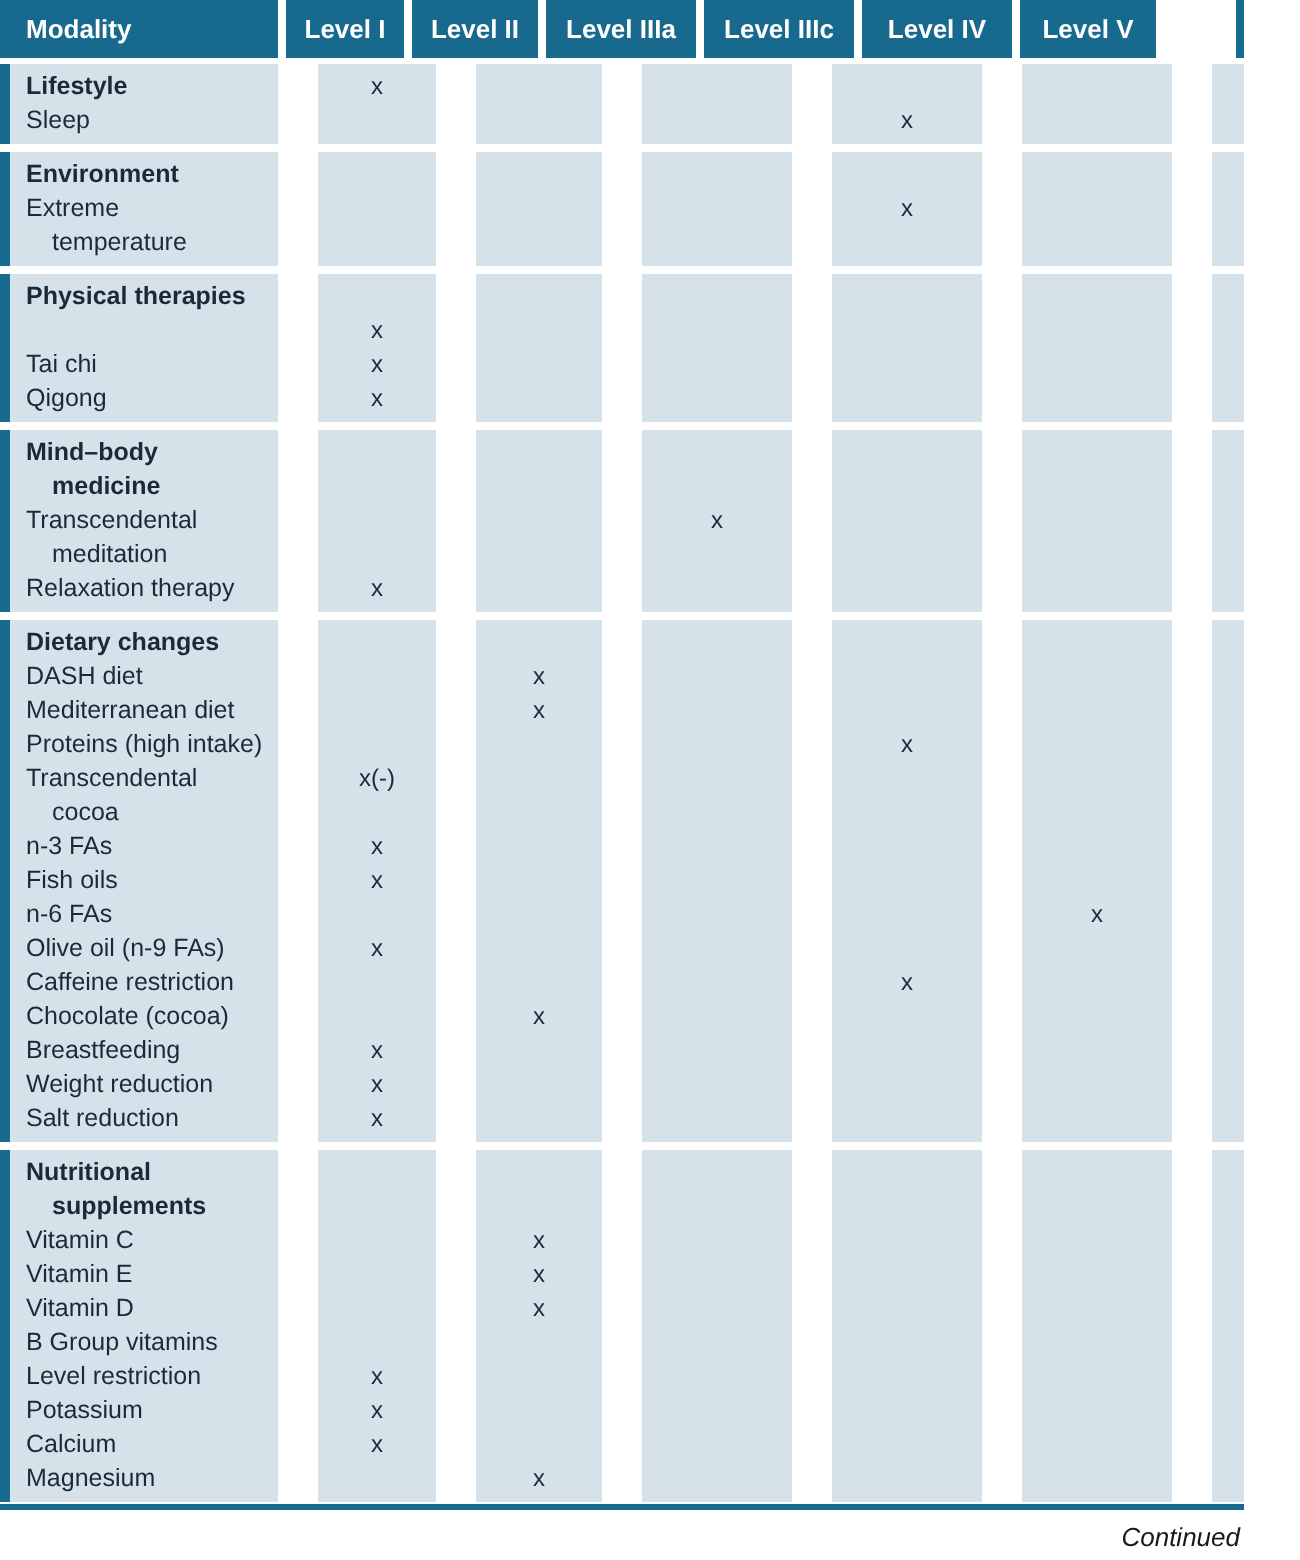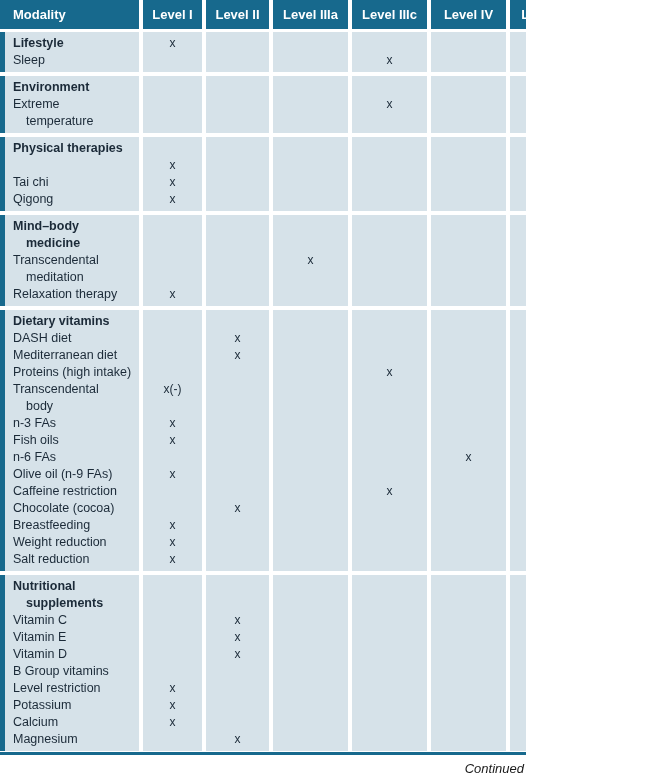--- a/index.html
+++ b/index.html
@@ -2,21 +2,21 @@
 <html style="--teal: #17698d; --rowbg: #d6e2e9; --ink: #1b2a38;"><head>
 <meta charset="utf-8">
 <style>
   :root{
     --teal:#17698d;
     --rowbg:#d6e2e9;
     --ink:#1b2a38;
   }
   html,body{margin:0;padding:0;background:#fff;}
   .page{
-    width:526px;height:780px;overflow:hidden;background:#fff;
+    width:622px;height:780px;overflow:hidden;background:#fff;
     font-family:"Liberation Sans",sans-serif;color:var(--ink);
     position:relative;box-sizing:border-box;
   }
   .grid{
     display:grid;
     grid-template-columns:134px 59px 63px 75px 75px 75px 68px 64px;
     column-gap:4px;
     background:#fff;
   }
   
@@ -33,21 +33,21 @@
   .hcell.modality-h{justify-content:flex-start;padding-left:8px;}
   
   .section{
     border-left:5px solid var(--teal);
     border-right:4px solid var(--teal);
   }
   .section + .section{margin-top:4px;}
   .row{
     display:grid;
     grid-template-columns:134px 59px 63px 75px 75px 75px 68px 64px;
-    column-gap:4px;background:#fff;
+    column-gap:20px;background:#fff;
   }
   .cell{
     background:var(--rowbg);
     font-size:12.5px;line-height:17px;
   }
   .section .row:first-child .cell{padding-top:3px;}
   .section .row:last-child .cell{padding-bottom:3px;}
   .cell.modality{padding-left:8px;}
   .cell.modality div{white-space:nowrap;}
   .cell.modality .wrap-indent{padding-left:13px;}
@@ -211,21 +211,21 @@
           <div class="cell level"></div>
           <div class="cell level"></div>
           <div class="cell level"></div>
           <div class="cell level"></div>
           <div class="cell level"></div>
         </div>
       </div>
       <div class="section">
         <div class="row">
           <div class="cell modality bold">
-            <div>Dietary vitamins</div>
+            <div>Dietary changes</div>
           </div>
           <div class="cell level"></div>
           <div class="cell level"></div>
           <div class="cell level"></div>
           <div class="cell level"></div>
           <div class="cell level"></div>
           <div class="cell level"></div>
           <div class="cell level"></div>
         </div>
         <div class="row">
@@ -260,21 +260,21 @@
           <div class="cell level"></div>
           <div class="cell level"></div>
           <div class="cell level">x</div>
           <div class="cell level"></div>
           <div class="cell level"></div>
           <div class="cell level"></div>
         </div>
         <div class="row">
           <div class="cell modality">
             <div>Transcendental</div>
-            <div class="wrap-indent">body</div>
+            <div class="wrap-indent">cocoa</div>
           </div>
           <div class="cell level">x(-)</div>
           <div class="cell level"></div>
           <div class="cell level"></div>
           <div class="cell level"></div>
           <div class="cell level"></div>
           <div class="cell level"></div>
           <div class="cell level"></div>
         </div>
         <div class="row">

